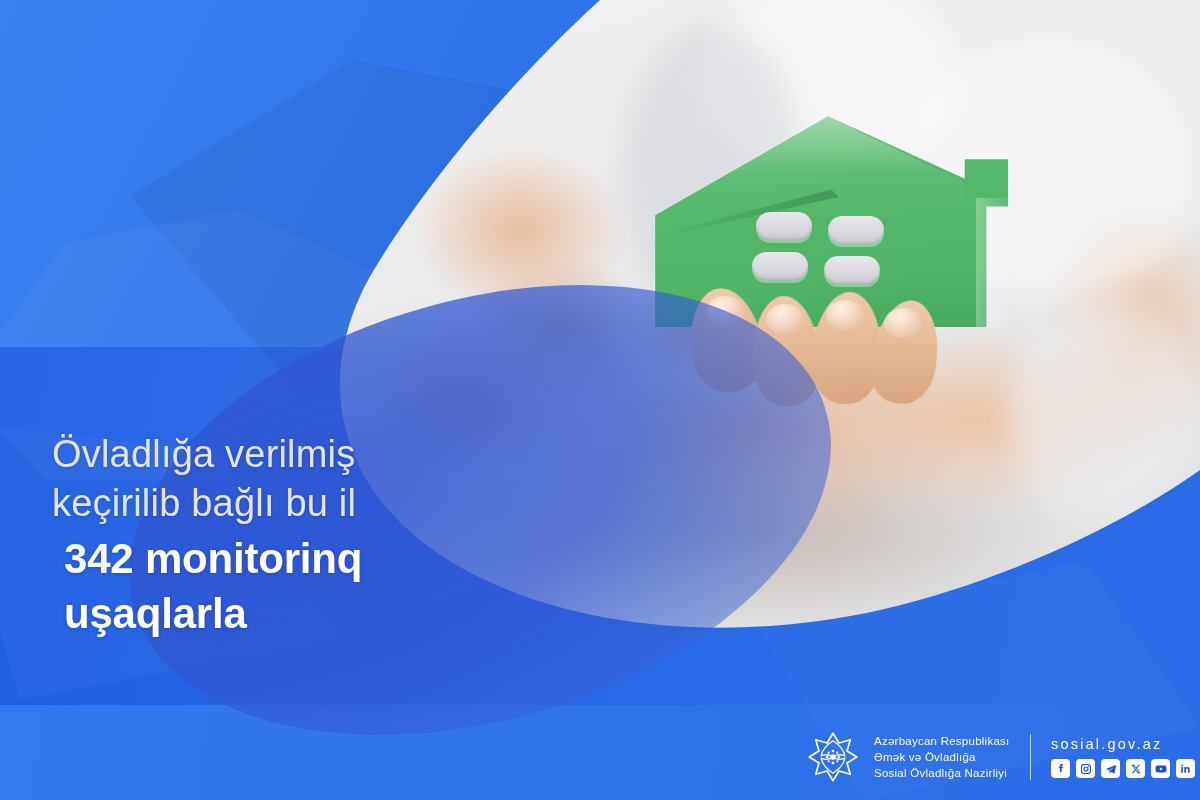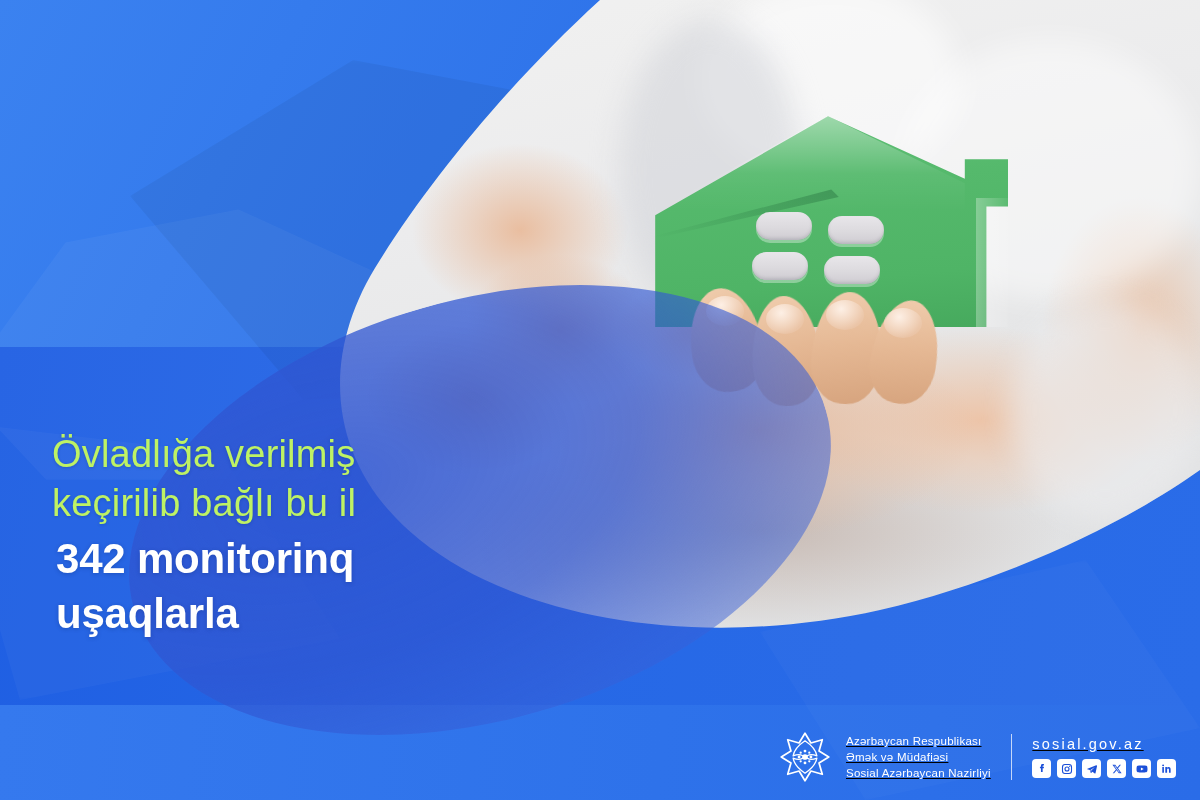--- a/index.html
+++ b/index.html
@@ -211,44 +211,43 @@
     top: 430px;
     width: 560px;
     color: #ffffff;
     z-index: 5;
   }
   .hl-light {
     font-size: 38px;
     font-weight: 300;
     line-height: 1.30;
     letter-spacing: 0.2px;
-    color: #bef264;
+    color: #e5e5e5;
     text-shadow: 0 1px 3px rgba(10,40,110,0.25);
     margin: 0;
   }
   .hl-bold {
     font-size: 42px;
     font-weight: 700;
     line-height: 1.22;
     letter-spacing: -0.2px;
     color: #ffffff;
     text-shadow: 0 1px 4px rgba(10,40,110,0.30);
-    margin: 4px 0 0 4px;
+    margin: 4px 0 0 12px;
   }
 
   
   .footer {
     position: absolute;
-    left: 778px;
+    left: 806px;
     top: 730px;
     display: flex;
     align-items: center;
     gap: 14px;
     z-index: 6;
-    text-decoration: underline;
   }
   .emblem { width: 54px; height: 54px; flex: none; }
   .ministry {
     color: #ffffff;
     font-size: 11.5px;
     line-height: 1.42;
     letter-spacing: 0.25px;
     white-space: nowrap;
   }
   .divider {
@@ -345,22 +344,22 @@
         <circle cx="61" cy="50" r="2.6"></circle>
         <circle cx="42" cy="42" r="2.1"></circle>
         <circle cx="58" cy="42" r="2.1"></circle>
         <circle cx="42" cy="58" r="2.1"></circle>
         <circle cx="58" cy="58" r="2.1"></circle>
       </g>
     </svg>
 
     <div class="ministry">
       <div>Azərbaycan Respublikası</div>
-      <div>Əmək və Müdafiəsi</div>
-      <div>Sosial Azərbaycan Nazirliyi</div>
+      <div>Əmək və Övladlığa</div>
+      <div>Sosial Övladlığa Nazirliyi</div>
     </div>
 
     <div class="divider"></div>
 
     <div class="webcol">
       <div class="weburl">sosial.gov.az</div>
       <div class="socials">
 
         <span class="sicon">
           <svg width="11" height="11" viewBox="0 0 24 24" fill="#1b4fd8" aria-hidden="true">

